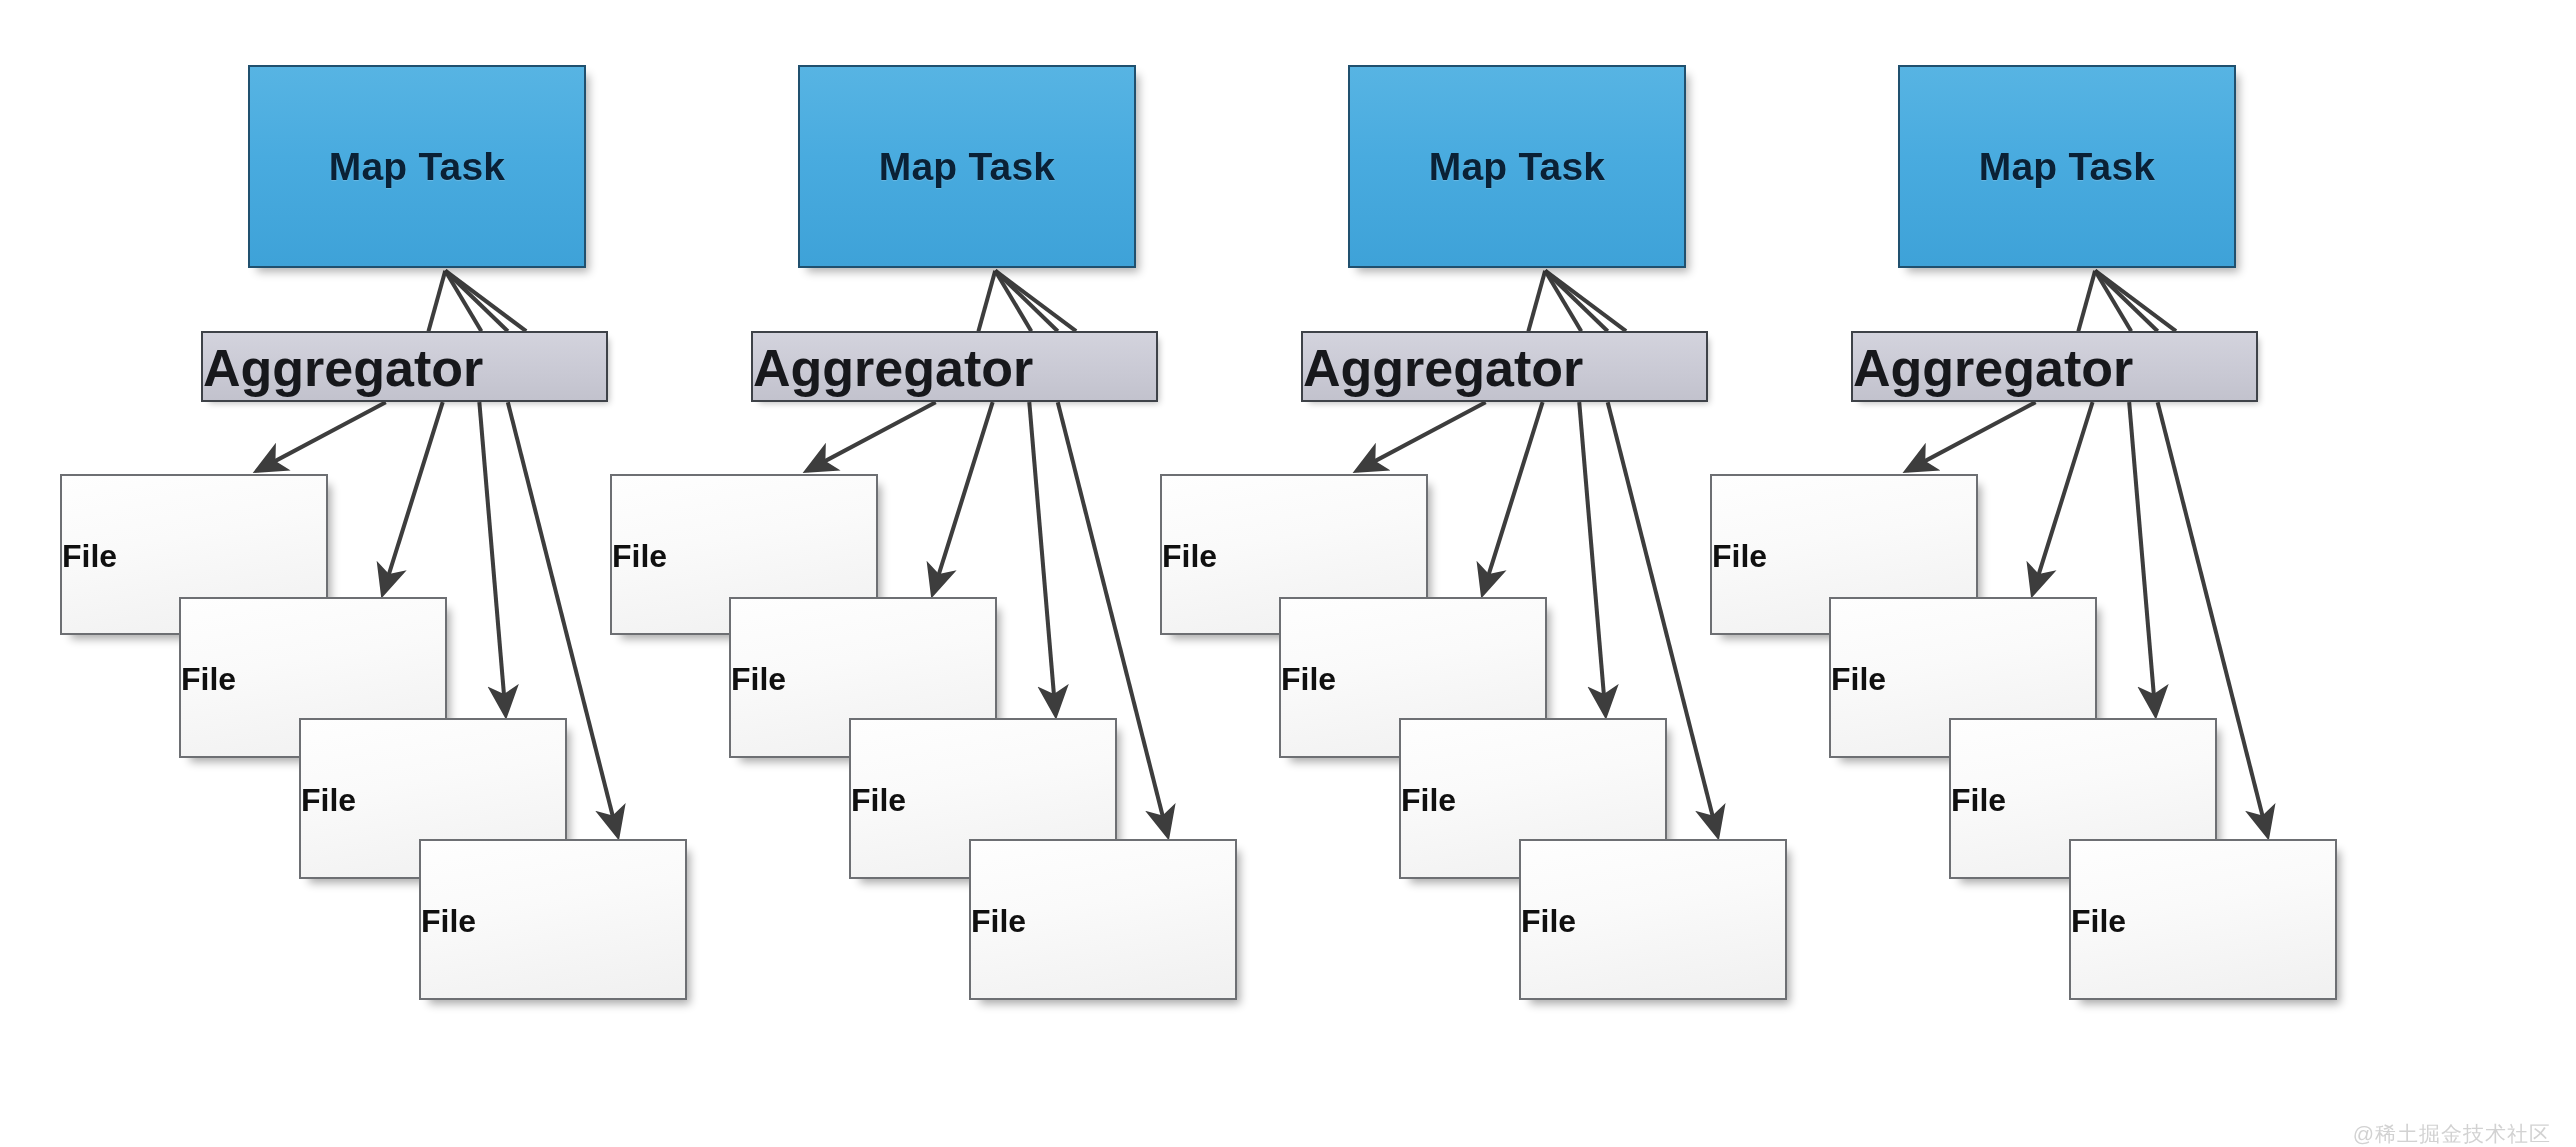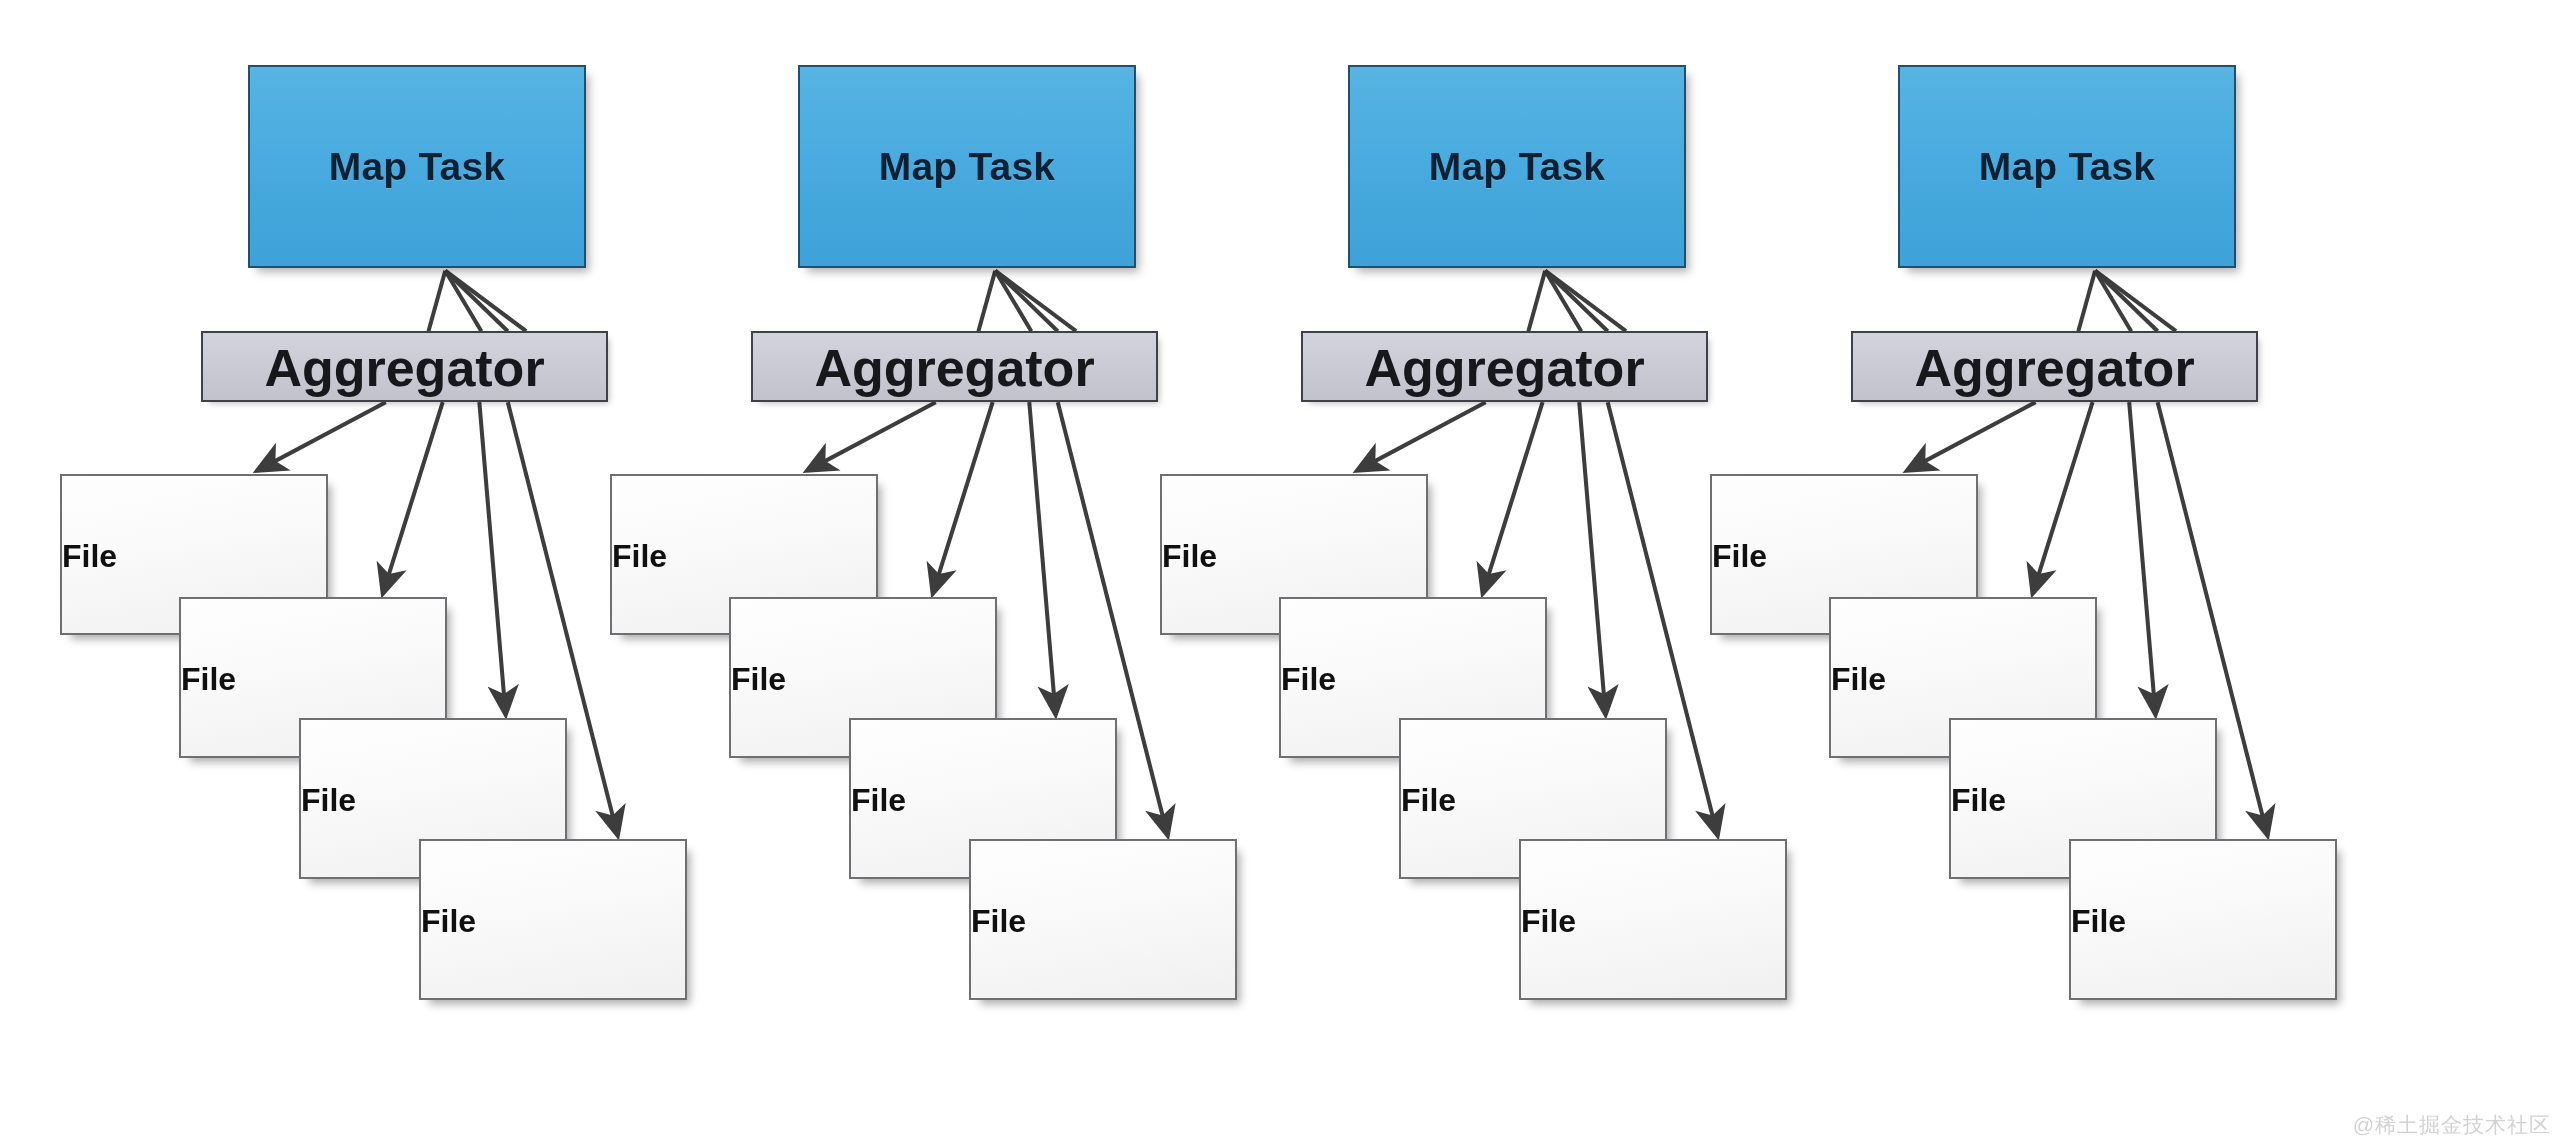--- a/index.html
+++ b/index.html
@@ -65,21 +65,21 @@
   
   .aggregator {
     position: absolute;
     width: 407px;
     height: 71px;
     border: 2.9px solid #3e4248;
     background: linear-gradient(180deg, #d3d3dd 0%, #c9c9d4 60%, #c2c2cd 100%);
     box-shadow: 4.8px 4.8px 6.7px -2.9px rgba(0,0,0,0.28);
     display: flex;
     align-items: center;
-    justify-content: center;
+    justify-content: flex-start;
     box-sizing: border-box;
     z-index: 10;
   }
   .aggregator-label {
     font-size: 52px;
     font-weight: bold;
     color: #17181c;
     line-height: 1;
     white-space: nowrap;
     transform: translateY(1px);
@@ -108,21 +108,21 @@
   
   .file-0 { z-index: 11; }
   .file-1 { z-index: 13; }
   .file-2 { z-index: 15; }
   .file-3 { z-index: 17; }
 
   
   #watermark {
     position: absolute;
     right: 25px;
-    bottom: 9px;
+    bottom: 0;
     font-size: 21px;
     color: #d2d2d2;
     letter-spacing: 1px;
     z-index: 40;
     user-select: none;
     white-space: nowrap;
   }
 </style>
 </head>
 <body>

